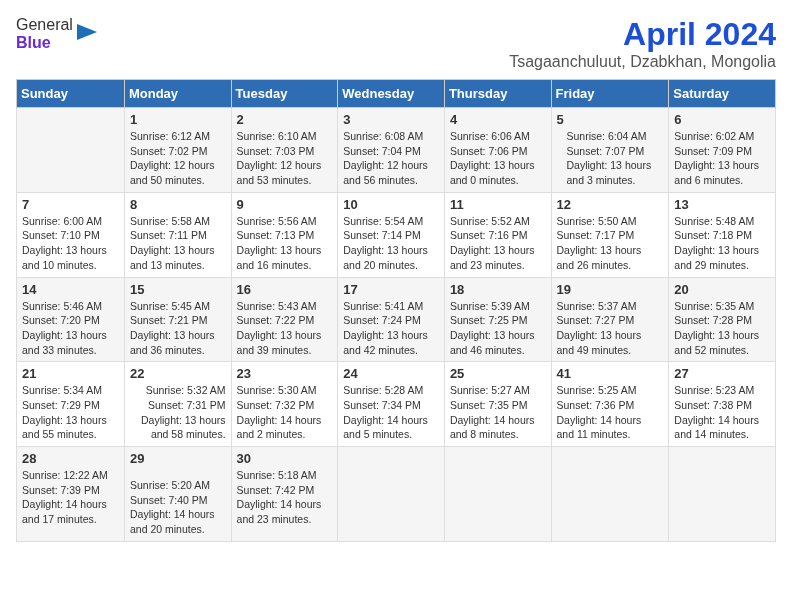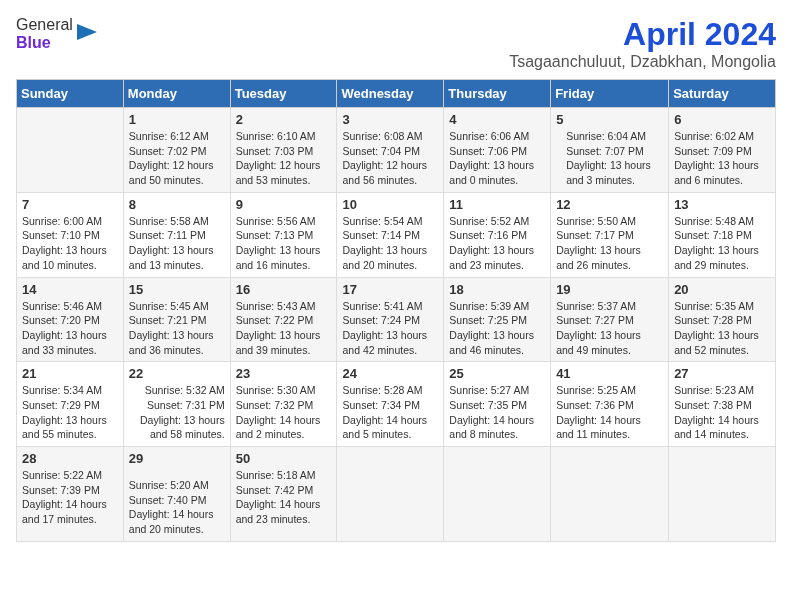--- a/index.html
+++ b/index.html
@@ -299,34 +299,34 @@
           <div class="day-number">27</div>
           <div class="day-info" style="white-space: pre-line;">Sunrise: 5:23 AM
 Sunset: 7:38 PM
 Daylight: 14 hours
 and 14 minutes.</div>
         </td>
       </tr>
       <tr>
         <td>
           <div class="day-number">28</div>
-          <div class="day-info" style="white-space: pre-line;">Sunrise: 5:22 AM
+          <div class="day-info" style="white-space: pre-line;">Sunrise: 12:22 AM
 Sunset: 7:39 PM
 Daylight: 14 hours
 and 17 minutes.</div>
         </td>
         <td>
           <div class="day-number">29</div>
           <div class="day-info" style="white-space: pre-line; margin-top: 12px;">Sunrise: 5:20 AM
 Sunset: 7:40 PM
 Daylight: 14 hours
 and 20 minutes.</div>
         </td>
         <td>
-          <div class="day-number">50</div>
+          <div class="day-number">30</div>
           <div class="day-info" style="white-space: pre-line;">Sunrise: 5:18 AM
 Sunset: 7:42 PM
 Daylight: 14 hours
 and 23 minutes.</div>
         </td>
         <td></td>
         <td></td>
         <td></td>
         <td></td>
       </tr>

